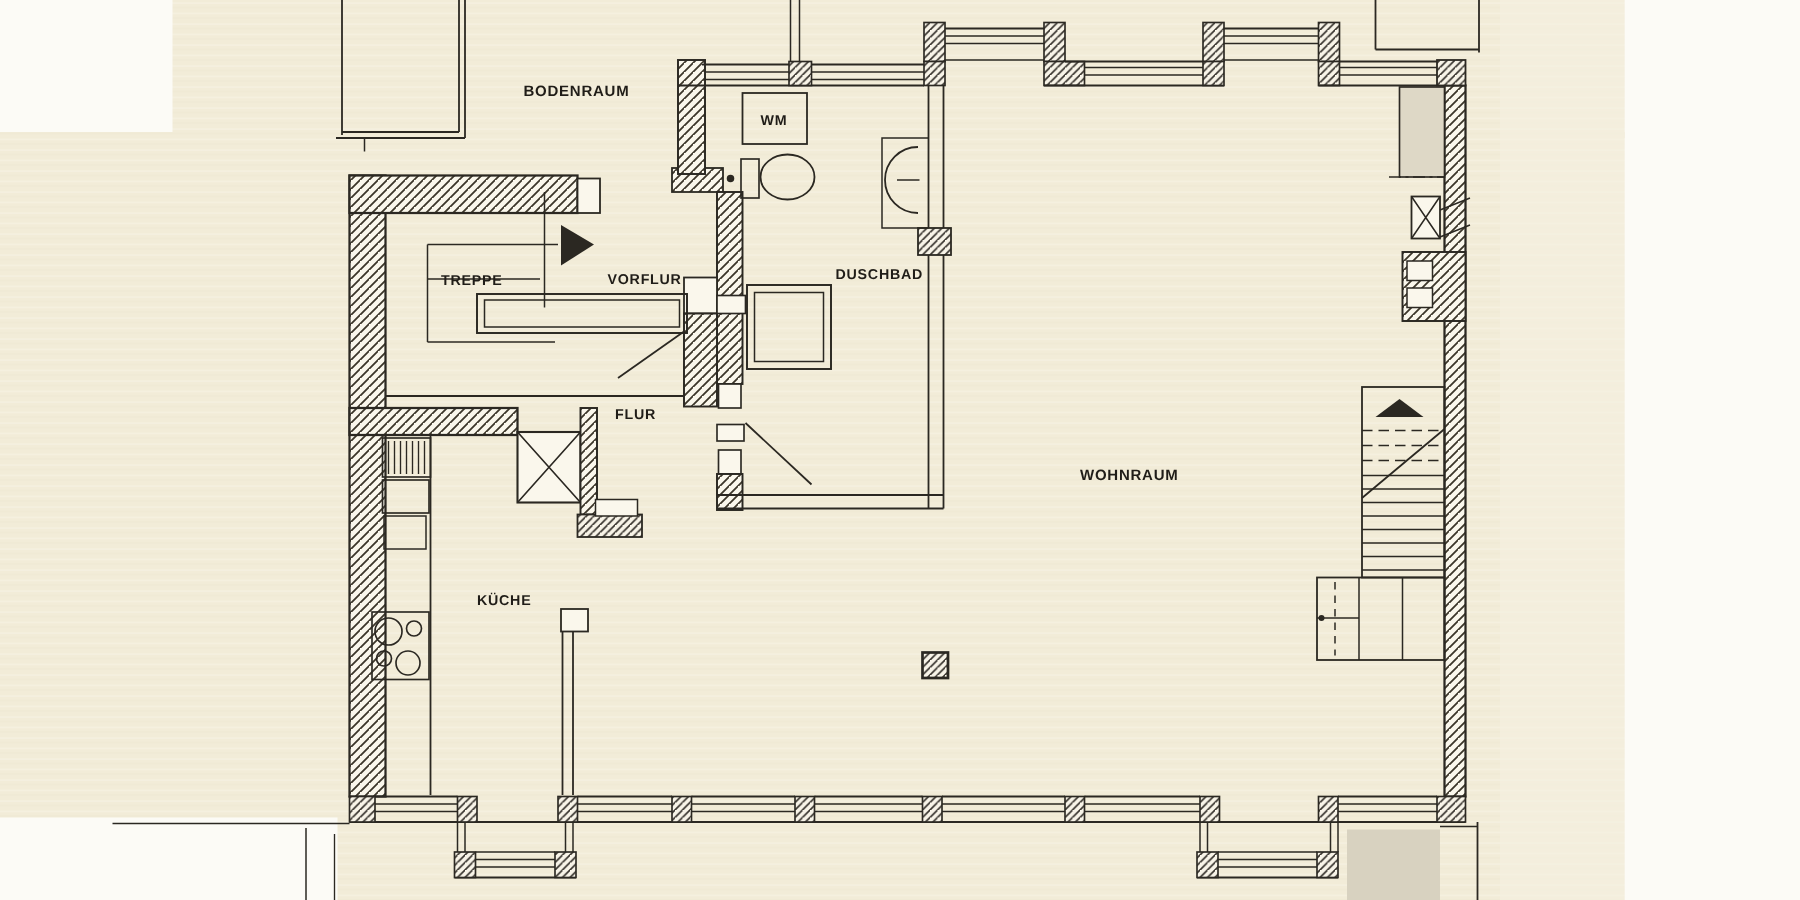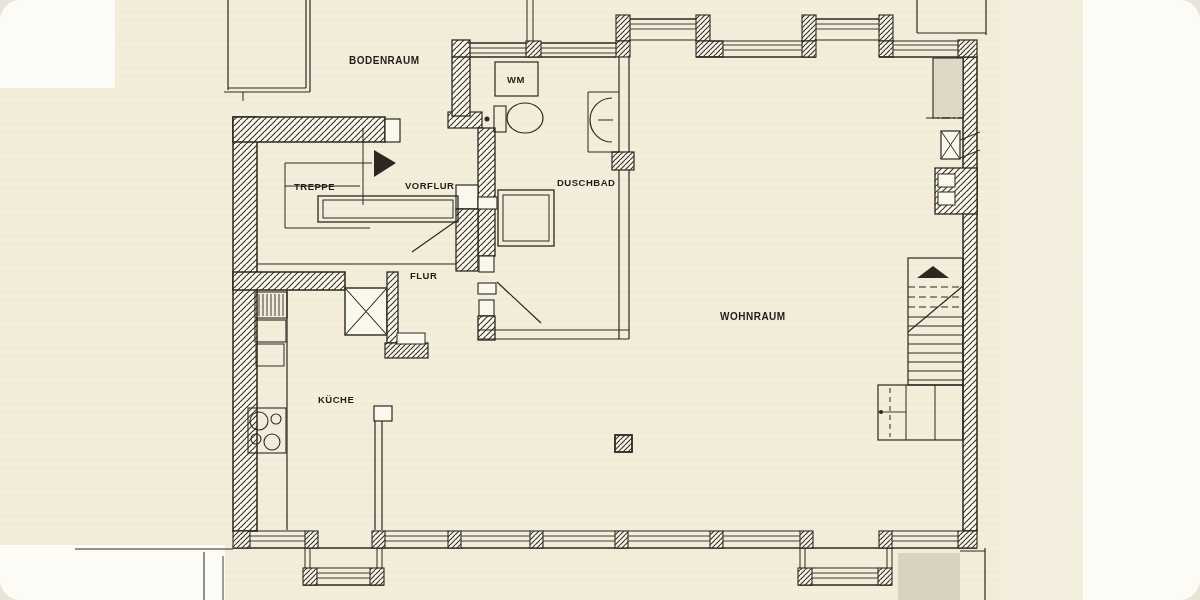--- a/index.html
+++ b/index.html
@@ -1,17 +1,17 @@
 <!DOCTYPE html>
 <html><head>
 <meta charset="utf-8">
 <style>
   html,body{margin:0;padding:0;background:#e8e4d8;}
   .stage{position:relative;width:1200px;height:600px;overflow:hidden;background:#fcfbf6;
-         font-family:"Liberation Sans",sans-serif;border-radius:21px;}
+         font-family:"Liberation Sans",sans-serif;}
   svg{display:block}
   text{font-family:"Liberation Sans",sans-serif;font-weight:bold;font-size:9.5px;
        letter-spacing:0.5px;fill:#201d18;stroke:none;}
   text.big{font-size:10px;}
 </style>
 </head>
 <body>
 
 <div class="stage">
 <svg width="1200" height="600" viewBox="0 0 1200 600">

